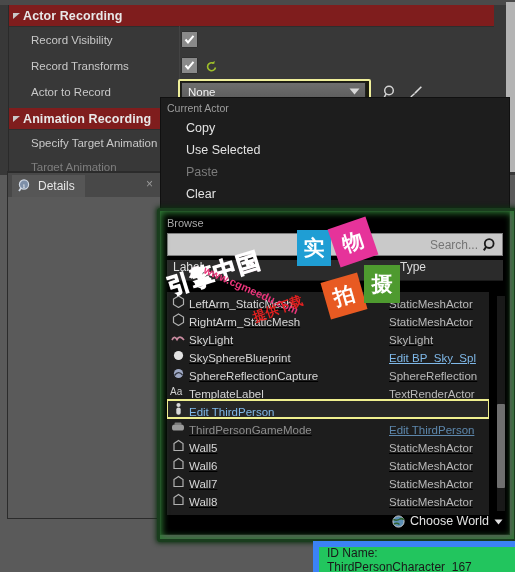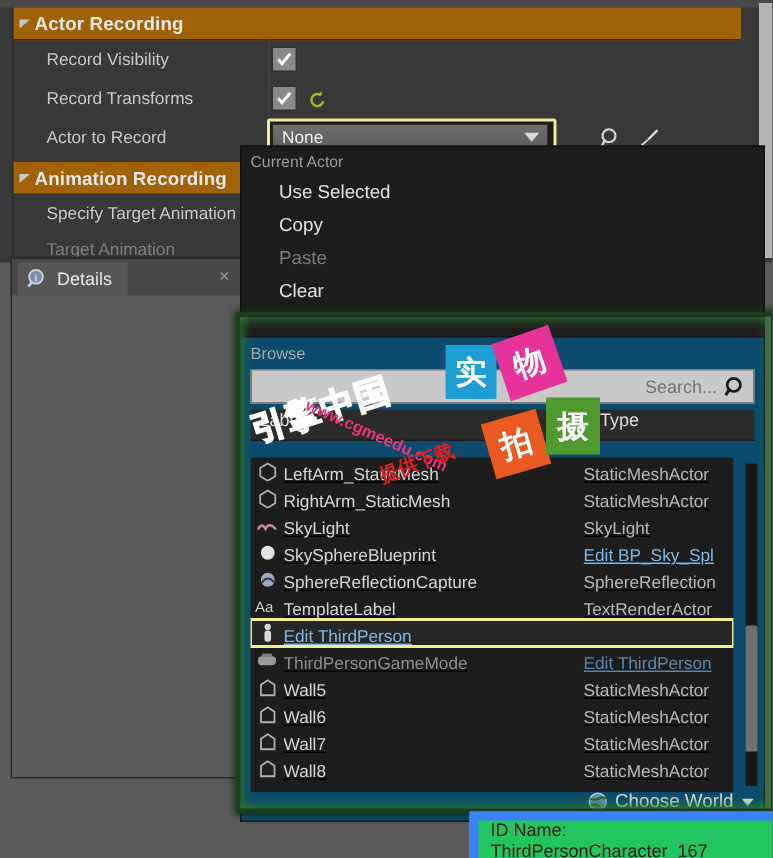--- a/index.html
+++ b/index.html
@@ -10,37 +10,37 @@
     font-size:12px;
     -webkit-font-smoothing:antialiased;
   }
   #root{position:relative;width:515px;height:572px;}
 
   
   .prop-panel{position:absolute;left:0;top:0;width:515px;height:175px;background:#383838;}
   .prop-topline{position:absolute;left:0;top:0;width:515px;height:5px;background:#4a4a4a;}
   .prop-inner{position:absolute;left:8px;top:5px;width:485px;height:166px;background:#383838;
               border-left:1px solid #2a2a2a;}
-  .cat-header{position:absolute;left:0;height:21px;width:485px;background:#a16207;
+  .cat-header{position:absolute;left:0;height:21px;width:485px;background:#7f1d1d;
               border-bottom:1px solid #2e2e2e;display:flex;align-items:center;}
   .cat-arrow{width:14px;height:21px;display:flex;align-items:center;justify-content:center;}
   .cat-arrow svg{display:block;}
   .cat-title{color:#e8e8e8;font-size:12.5px;font-weight:bold;letter-spacing:.1px;}
   .prop-row{position:absolute;left:0;width:485px;height:25px;display:flex;align-items:center;}
   .prop-label{color:#c8c8c8;font-size:11.5px;padding-left:22px;width:150px;}
   .prop-val{position:relative;flex:1;display:flex;align-items:center;}
   .prop-divider{position:absolute;left:170px;top:21px;width:1px;height:60px;background:#434343;}
 
   .chk{width:15px;height:15px;background:#8a8a8a;border:1px solid #303030;border-radius:1px;
        display:flex;align-items:center;justify-content:center;}
   .chk svg{display:block;}
   .reset-arrow{margin-left:7px;width:13px;height:13px;display:flex;align-items:center;justify-content:center;}
 
   
-  .combo-wrap{position:relative;width:191px;height:20px;padding-left:17px;}
+  .combo-wrap{position:relative;width:191px;height:20px;}
   .combo-outline{position:absolute;left:-3px;top:-3px;width:189px;height:24px;
       border:2px solid #efef9b;border-radius:2px;background:#1c1c10;}
   .combo{position:absolute;left:0;top:0;width:183px;height:18px;border:1px solid #202020;
       background:linear-gradient(#6e6e6e,#5b5b5b);display:flex;align-items:center;}
   .combo-text{color:#f2f2f2;font-size:11.5px;padding-left:6px;flex:1;}
   .combo-caret{width:22px;display:flex;align-items:center;justify-content:center;}
   .icon-btn{margin-left:9px;width:17px;height:17px;display:flex;align-items:center;justify-content:center;}
 
   
   .details-panel{position:absolute;left:8px;top:172px;width:152px;height:345px;background:#5a5a5a;
@@ -55,21 +55,21 @@
 
   
   .popup{position:absolute;left:160px;top:97px;width:348px;height:136px;background:#1d1d1d;
      border:1px solid #101010;}
   .menu-section{color:#9d9d9d;font-size:10.5px;padding:4px 0 3px 6px;}
   .menu-item{height:22px;display:flex;align-items:center;padding-left:25px;color:#e2e2e2;font-size:12.5px;}
   .menu-item.disabled{color:#7b7b7b;}
   .menu-sep{height:1px;background:#3a3a3a;margin:4px 0 0 0;}
 
   
-  .browse{position:absolute;left:160px;top:224px;width:348px;height:322px;background:#0c4a6e;
+  .browse{position:absolute;left:160px;top:211px;width:348px;height:322px;background:#000000;
      border:1px solid #141414;}
   .browse-glow{position:absolute;left:157px;top:208px;width:354px;height:328px;
      border:3px solid #1a3d1e;border-radius:2px;
      box-shadow:inset 0 0 7px 2px #2d7a33, 0 0 5px 1px #0c2f10;pointer-events:none;}
   .browse-label{color:#a8a8a8;font-size:11px;padding:5px 0 4px 6px;}
   .search-row{margin:0 6px;height:21px;background:#c9c9c9;border:1px solid #7d7d7d;
      display:flex;align-items:center;}
   .search-ph{flex:1;color:#757575;font-size:12px;padding-left:6px;text-align:right;}
   .search-ic{width:24px;display:flex;align-items:center;justify-content:center;}
 
@@ -223,22 +223,22 @@
         </span>
         <span class="details-tab-label">Details</span>
       </div>
       <span class="details-close">×</span>
     </div>
     <div class="details-body"></div>
   </div>
 
   <div class="popup">
     <div class="menu-section">Current Actor</div>
+    <div class="menu-item">Copy</div>
     <div class="menu-item">Use Selected</div>
-    <div class="menu-item">Copy</div>
     <div class="menu-item disabled">Paste</div>
     <div class="menu-item">Clear</div>
     <div class="menu-sep"></div>
   </div>
 
   <div class="browse">
     <div class="browse-label">Browse</div>
 
     <div class="search-row">
       <span class="search-ph" title="Search...">Search...</span>

